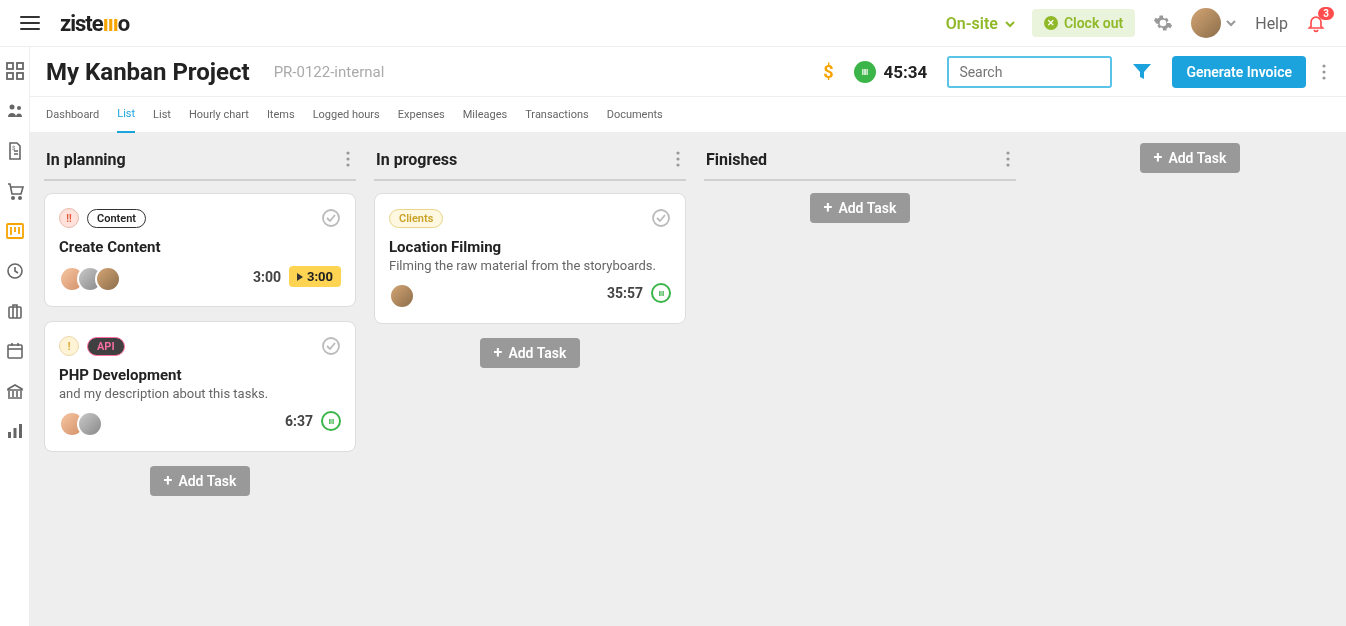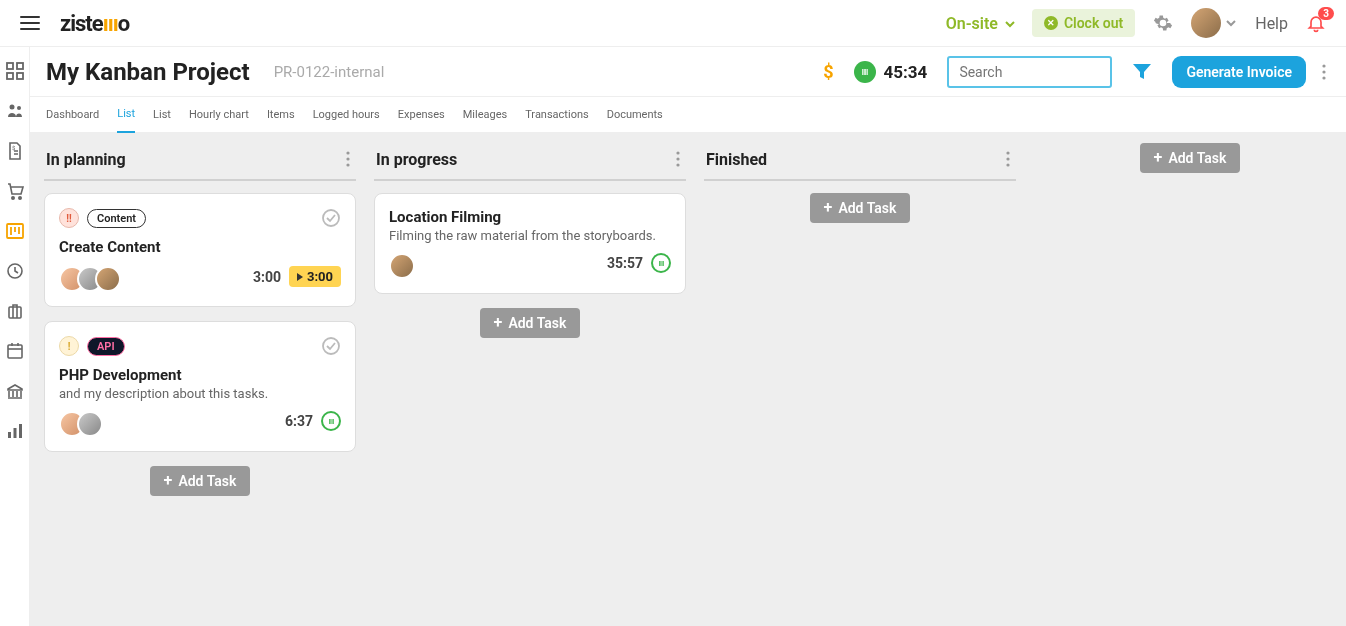--- a/index.html
+++ b/index.html
@@ -29,40 +29,40 @@
 .content{flex:1;display:flex;flex-direction:column}
 .subhead{height:50px;display:flex;align-items:center;padding:0 16px;border-bottom:1px solid #eee}
 .title{font-size:24px;font-weight:700;margin-right:24px}
 .pr-code{color:#aaa;font-size:15px}
 .dollar{color:#f7a400;font-size:18px;font-weight:700;margin-right:20px}
 .audio-badge{width:22px;height:22px;border-radius:50%;background:#3bb54a;display:flex;align-items:center;justify-content:center;margin-right:8px}
 .audio-badge span{color:#fff;font-size:10px;letter-spacing:-1px}
 .timer{font-weight:700;font-size:17px;margin-right:20px}
 .search{border:2px solid #59c3e8;border-radius:3px;padding:6px 10px;width:165px;font-size:14px;margin-right:20px;outline:none}
 .filter{color:#1ca3dd;margin-right:20px;cursor:pointer}
-.invoice-btn{background:#1ca3dd;color:#fff;border:none;border-radius:9px;padding:8px 14px;font-weight:600;font-size:14px;cursor:pointer;margin-right:12px}
+.invoice-btn{background:#1ca3dd;color:#fff;border:none;border-radius:4px;padding:8px 14px;font-weight:600;font-size:14px;cursor:pointer;margin-right:12px}
 .dots-v{color:#999;cursor:pointer;padding:4px}
 
 .tabs{display:flex;gap:18px;padding:0 16px;height:36px;align-items:center;border-bottom:1px solid #eee;font-size:11px}
 .tab{color:#666;cursor:pointer;padding-bottom:0;height:36px;display:flex;align-items:center}
 .tab.active{color:#1ca3dd;border-bottom:2px solid #1ca3dd}
 
 .board{flex:1;background:#eeeeee;display:flex;padding:10px 0 10px 14px;gap:18px;overflow:auto}
 .col{width:312px;display:flex;flex-direction:column}
 .col-head{display:flex;align-items:center;justify-content:space-between;padding:4px 2px 8px 2px;border-bottom:2px solid #d0d0d0;margin-bottom:12px}
 .col-title{font-weight:700;font-size:16px}
 .col-title.muted{color:#aaa}
 .card{background:#fff;border:1px solid #ddd;border-radius:8px;padding:14px;margin-bottom:14px}
 .card-top{display:flex;align-items:center;gap:8px;margin-bottom:10px}
 .prio{width:20px;height:20px;border-radius:50%;display:flex;align-items:center;justify-content:center;font-size:10px;font-weight:700}
 .prio-red{background:#ffe2db;color:#e05c3e;border:1px solid #e8b8ab}
 .prio-yellow{background:#fff3d6;color:#d9a82e;border:1px solid #ecd9a8}
 .tag{border-radius:10px;padding:2px 9px;font-size:11px;font-weight:600}
 .tag-content{background:#fff;border:1px solid #333;color:#222}
-.tag-api{background:#0f172a;border:1px solid #ff6fa5;color:#ff6fa5}
+.tag-api{background:#404040;border:1px solid #ff6fa5;color:#ff6fa5}
 .tag-clients{background:#fff8e0;border:1px solid #e8d58a;color:#c9a227}
 .check{margin-left:auto;color:#bbb}
 .card-title{font-weight:700;font-size:15px;margin-bottom:2px}
 .card-desc{font-size:13px;color:#666;margin-bottom:10px}
 .card-foot{display:flex;align-items:flex-start;margin-top:10px}
 .avatars{display:flex}
 .av{width:26px;height:26px;border-radius:50%;border:2px solid #fff;margin-right:-8px}
 .av1{background:linear-gradient(135deg,#f7c6a3,#d19068)}
 .av2{background:linear-gradient(135deg,#c9c9c9,#888)}
 .av3{background:linear-gradient(135deg,#d4a574,#8b6d4a)}
@@ -295,20 +295,29 @@
             <span class="col-title">In progress</span>
             <span class="dots-v">
               <svg width="4" height="16" viewBox="0 0 4 16" fill="#999">
                 <circle cx="2" cy="2" r="1.6"></circle>
                 <circle cx="2" cy="8" r="1.6"></circle>
                 <circle cx="2" cy="14" r="1.6"></circle>
               </svg>
             </span>
           </div>
           <div class="card">
+            <div class="card-top">
+              <span class="tag tag-clients">Clients</span>
+              <span class="check">
+                <svg width="20" height="20" viewBox="0 0 20 20" fill="none" stroke="#bbb" stroke-width="1.8">
+                  <circle cx="10" cy="10" r="8"></circle>
+                  <path d="M6 10l3 3 5-6"></path>
+                </svg>
+              </span>
+            </div>
             <div class="card-title">Location Filming</div>
             <div class="card-desc">Filming the raw material from the storyboards.</div>
             <div class="card-foot">
               <div class="avatars">
                 <span class="av av3"></span>
               </div>
               <div class="time-ext">
                 <span class="time">35:57</span>
                 <span class="sound-ring">ıııı</span>
               </div>

